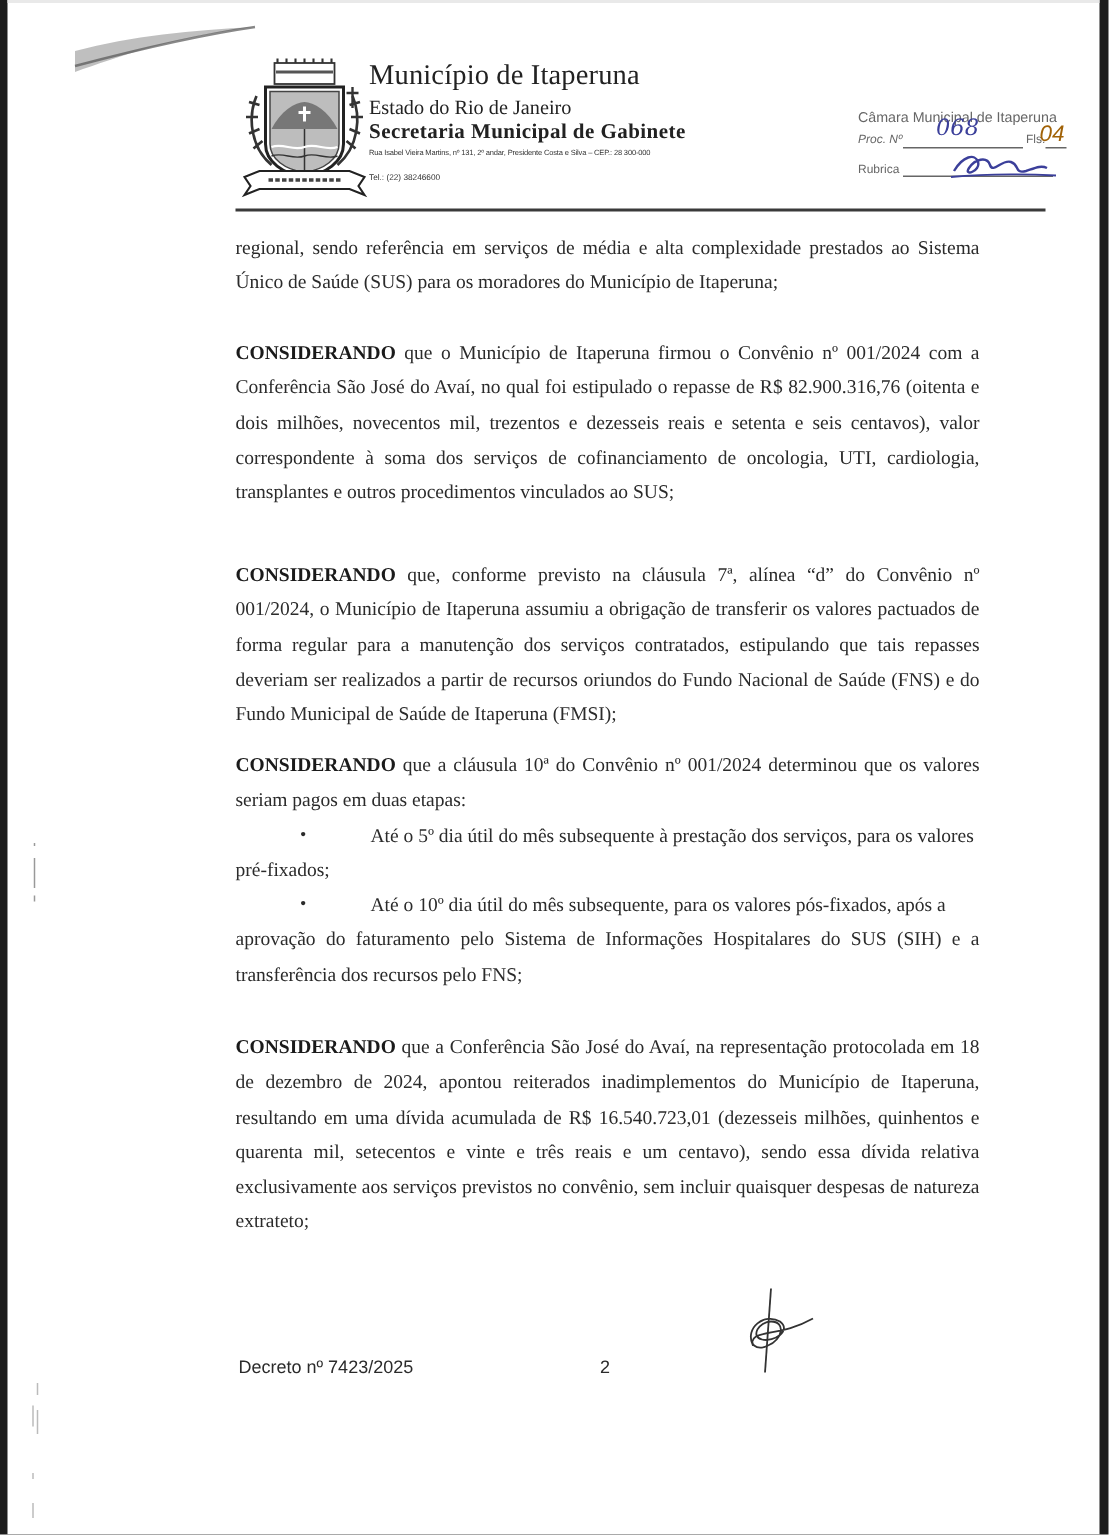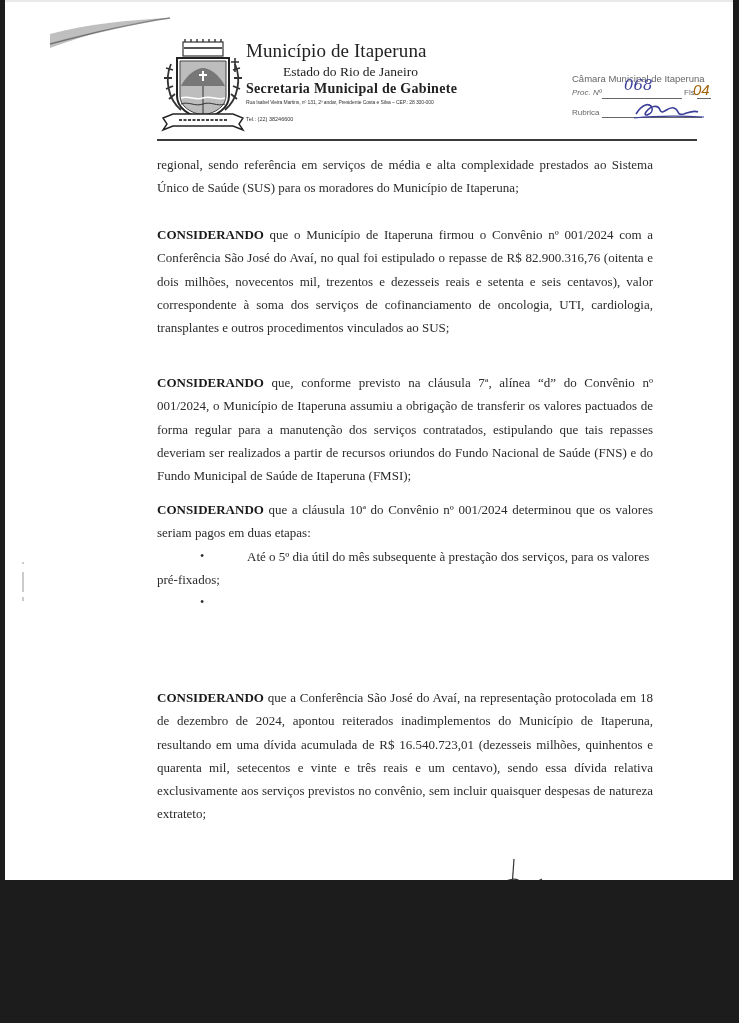--- a/index.html
+++ b/index.html
@@ -3,36 +3,36 @@
   <meta charset="utf-8">
   <style>
     html, body { margin: 0; padding: 0; }
     body {
       width: 739px; height: 1023px; overflow: hidden;
       background: #1c1c1c;
       position: relative;
       font-family: "Liberation Serif", "DejaVu Serif", serif;
     }
     .page {
-      position: absolute; left: 5px; top: 0; width: 728px; height: 880px;
+      position: absolute; left: 5px; top: 0; width: 728px; height: 1023px;
       background: #ffffff;
       border-top: 2px solid #e9e9e9;
       box-sizing: border-box;
       overflow: hidden;
       color: #2a2a2a;
     }
     .smudge {
       position: absolute; left: 43px; top: 14px; width: 125px; height: 34px;
     }
     .crest {
       position: absolute; left: 152px; top: 36px; width: 92px; height: 96px;
     }
     .hdr { position: absolute; left: 241px; top: 38px; }
     .hdr .h1 { font-size: 19px; color: #222; letter-spacing: 0.1px; line-height: 22px; }
-    .hdr .h2 { font-size: 13.5px; color: #222; line-height: 17px; margin-top: 1px; margin-left: 37px; }
+    .hdr .h2 { font-size: 13.5px; color: #222; line-height: 17px; margin-top: 1px; }
     .hdr .h3 { font-size: 14px; font-weight: bold; color: #222; line-height: 17px; letter-spacing: 0.3px; }
     .hdr .addr { font-family: "Liberation Sans", sans-serif; font-size: 5px; color: #333; margin-top: 2px; line-height: 7px; letter-spacing: -0.1px; }
     .hdr .tel { font-family: "Liberation Sans", sans-serif; font-size: 5.5px; color: #333; margin-top: 10px; line-height: 7px; }
     .hdr-rule {
       position: absolute; left: 152px; top: 137px; width: 540px; height: 2px; background: #3a3a3a;
     }
     .stamp {
       position: absolute; left: 567px; top: 71px; width: 140px; height: 52px;
       font-family: "Liberation Sans", sans-serif; color: #555;
     }
@@ -138,21 +138,23 @@
 
   <div class="body-text" style="top:496px;">
     <p><b>CONSIDERANDO</b><span> que a cláusula 10ª do Convênio nº 001/2024 determinou que os valores seriam pagos em duas etapas:</span></p>
     <div class="bullet-line indent">
       <span class="dot">•</span>
       <span>Até o 5º dia útil do mês subsequente à prestação dos serviços, para os valores</span>
     </div>
     <p>pré-fixados;</p>
     <div class="bullet-line indent">
       <span class="dot">•</span>
+      <span>Até o 10º dia útil do mês subsequente, para os valores pós-fixados, após a</span>
     </div>
+    <p>aprovação do faturamento pelo Sistema de Informações Hospitalares do SUS (SIH) e a transferência dos recursos pelo FNS;</p>
   </div>
 
   <div class="body-text" style="top:684px;">
     <p><b>CONSIDERANDO</b><span> que a Conferência São José do Avaí, na representação protocolada em 18 de dezembro de 2024, apontou reiterados inadimplementos do Município de Itaperuna, resultando em uma dívida acumulada de R$ 16.540.723,01 (dezesseis milhões, quinhentos e quarenta mil, setecentos e vinte e três reais e um centavo), sendo essa dívida relativa exclusivamente aos serviços previstos no convênio, sem incluir quaisquer despesas de natureza extrateto;</span></p>
   </div>
 
   <svg class="signature" viewBox="0 0 52 62">
     <path d="M22 2 l-4 56" stroke="#333" stroke-width="1.2" fill="none"></path>
     <path d="M10 40 c-6 -12 8 -22 18 -16 c8 6 -4 14 -12 12 c-8 -2 -2 -12 6 -12 c10 0 8 12 -2 16 c-8 4 -14 -2 -8 -6 c8 -4 20 -2 38 -12" stroke="#333" stroke-width="1.2" fill="none"></path>
   </svg>

